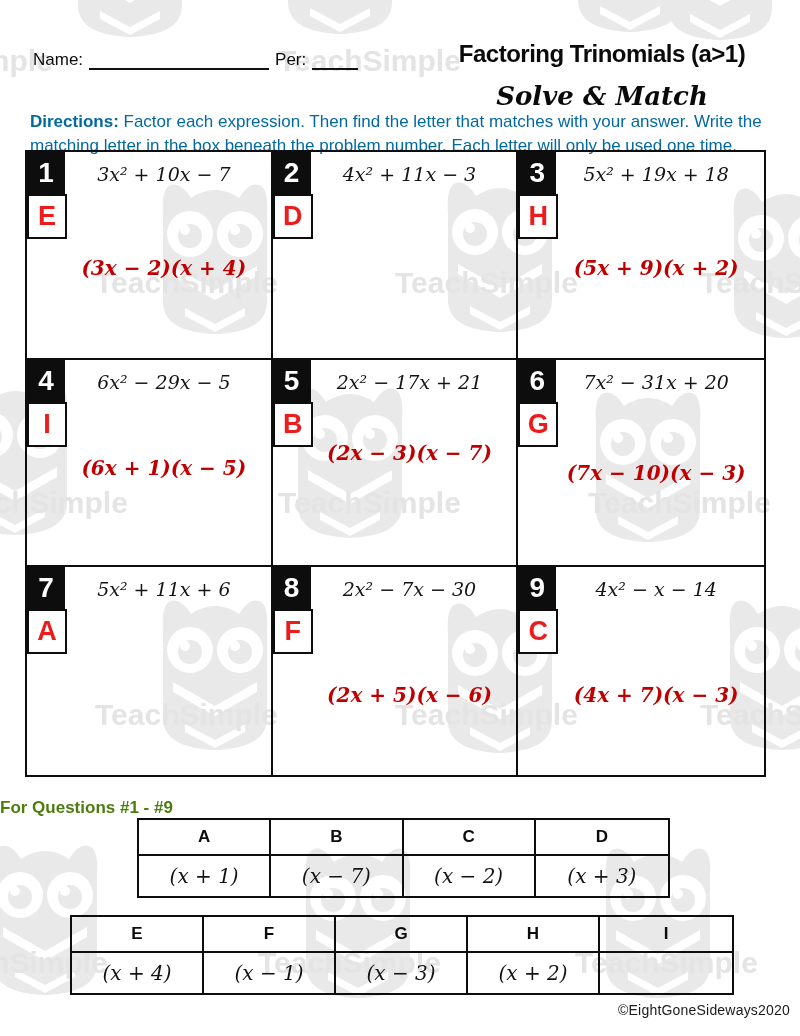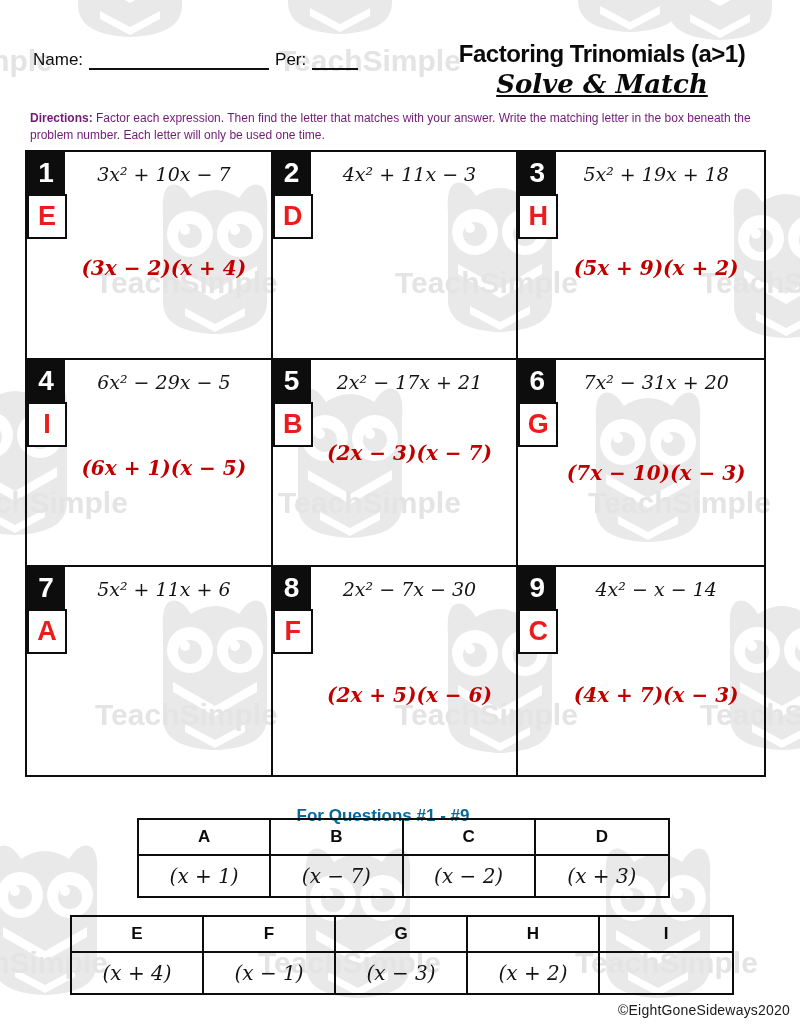--- a/index.html
+++ b/index.html
@@ -14,46 +14,46 @@
   .layer{position:absolute;inset:0;z-index:1;}
   
   #name-line{position:absolute;left:33px;top:50px;font-size:17px;color:#0c0c0c;
              display:flex;align-items:flex-end;gap:6px;}
   .blank-line{display:inline-block;border-bottom:2px solid #111;height:15px;}
   #name-blank{width:180px;} #per-blank{width:46px;}
   #title-block{position:absolute;top:40px;left:448px;width:308px;text-align:center;}
   #worksheet-title{font-size:24px;font-weight:800;letter-spacing:-0.5px;color:#0a0a0a;
                    white-space:nowrap;}
   #worksheet-subtitle{font-family:"DejaVu Serif",serif;font-style:italic;font-weight:600;
-                      font-size:26px;color:#0a0a0a;margin-top:1px;text-decoration:underline;}
-  
-  #directions{position:absolute;left:30px;top:110px;width:742px;font-size:12px;
-              line-height:1.42;color:#701a75;}
+                      font-size:26px;color:#0a0a0a;margin-top:13px;}
+  
+  #directions{position:absolute;left:30px;top:110px;width:742px;font-size:17px;
+              line-height:1.42;color:#0369a1;}
   #directions b{font-weight:bold;}
   
   #grid{position:absolute;left:25px;top:150px;width:741px;height:627px;
         border:2.5px solid #0d0d0d;display:grid;box-sizing:border-box;
         grid-template-columns:1fr 1fr 1fr;grid-template-rows:1fr 1fr 1fr;
         background:transparent;}
   .cell{position:relative;border-right:2.5px solid #0d0d0d;border-bottom:2.5px solid #0d0d0d;}
   .cell.last-col{border-right:none;} .cell.last-row{border-bottom:none;}
   .numbox{position:absolute;left:0;top:0;width:38px;height:42px;
           background:var(--box-black,#0d0d0d);color:#fff;display:flex;align-items:center;
           justify-content:center;font-size:28px;font-weight:bold;}
   .letterbox{position:absolute;left:0;top:42px;width:36px;height:41px;background:#fff;
              border:2.5px solid #0d0d0d;display:flex;align-items:center;justify-content:center;
              font-size:27px;font-weight:bold;color:var(--letter-red,#ed1c1c);}
   .expr{position:absolute;left:34px;right:4px;top:11px;text-align:center;
         font-family:"DejaVu Serif",serif;font-style:italic;font-size:19px;color:#141414;}
   .ans{position:absolute;left:34px;right:4px;top:var(--ans-top,104px);text-align:center;
        font-family:"DejaVu Serif",serif;font-style:italic;font-weight:bold;font-size:20px;
        color:var(--answer-red,#c00000);}
   
-  #match-heading{position:absolute;left:0;top:798px;width:766px;text-align:center;
-                 font-size:17px;font-weight:bold;color:#0369a1;margin-top:8px;}
+  #match-heading{position:absolute;left:0;top:798px;width:766px;
+                 font-size:17px;font-weight:bold;color:#4d7c0f;}
   .mtable{position:absolute;border:2.5px solid #0d0d0d;display:grid;box-sizing:border-box;
           background:transparent;}
   #mtable-1{left:137px;top:818px;width:533px;grid-template-columns:repeat(4,1fr);
             grid-template-rows:36px 40px;}
   #mtable-2{left:70px;top:915px;width:664px;grid-template-columns:repeat(5,1fr);
             grid-template-rows:36px 40px;}
   .mh{border-right:2px solid #0d0d0d;border-bottom:2.5px solid #0d0d0d;display:flex;
       align-items:center;justify-content:center;font-size:17px;font-weight:bold;color:#0c0c0c;}
   .mv{border-right:2px solid #0d0d0d;display:flex;align-items:center;justify-content:center;
       font-family:"DejaVu Serif",serif;font-style:italic;font-size:20px;color:#141414;}

